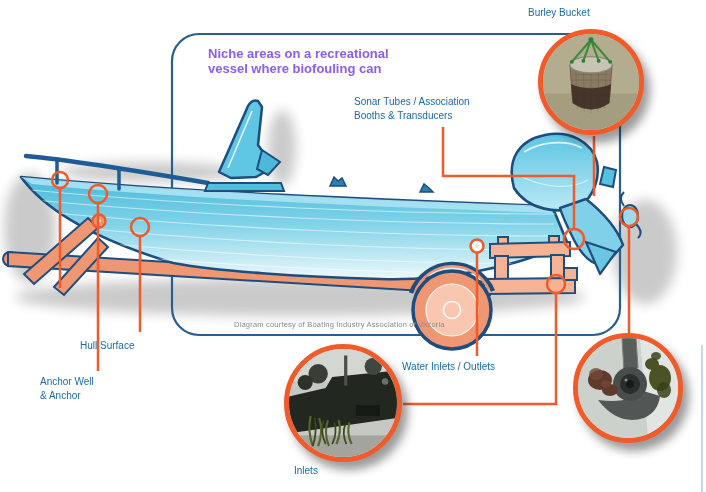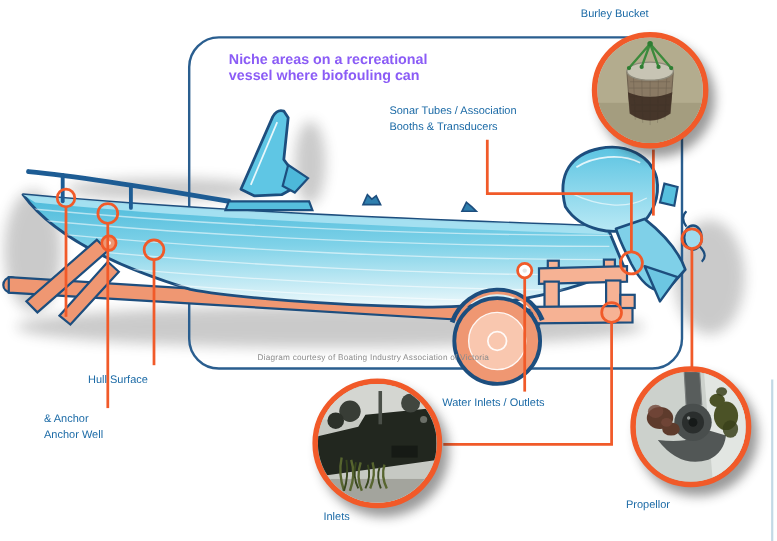--- a/index.html
+++ b/index.html
@@ -258,27 +258,26 @@
 
 <div class="lbl" id="lbl-sonar">
   <div>Sonar Tubes / Association</div>
   <div>Booths &amp; Transducers</div>
 </div>
 
 
 <div class="lbl" id="lbl-hull"><span>Hull Surface</span></div>
 
 <div class="lbl" id="lbl-anchor">
+  <div>Anchor Well</div>
   <div>&amp; Anchor</div>
-  <div>Anchor Well</div>
 </div>
 
 <div class="lbl" id="lbl-water"><span>Water Inlets / Outlets</span></div>
 
 <div class="lbl" id="lbl-trailer"><span>Inlets</span></div>
 
-<div class="lbl" id="lbl-prop"><span>Propellor</span></div>
 
 <div class="caption">Diagram courtesy of Boating Industry Association of Victoria</div>
 
 <div class="edge-line"></div>
 
 </div>
 
 </body></html>

